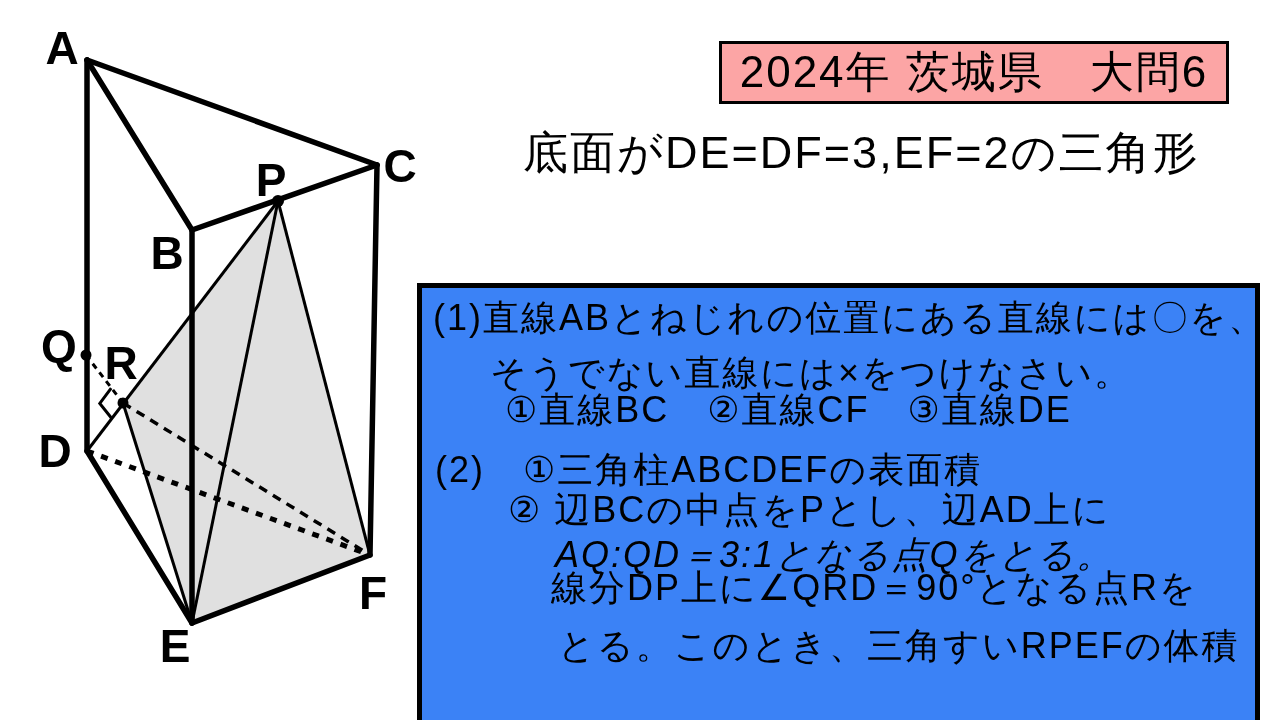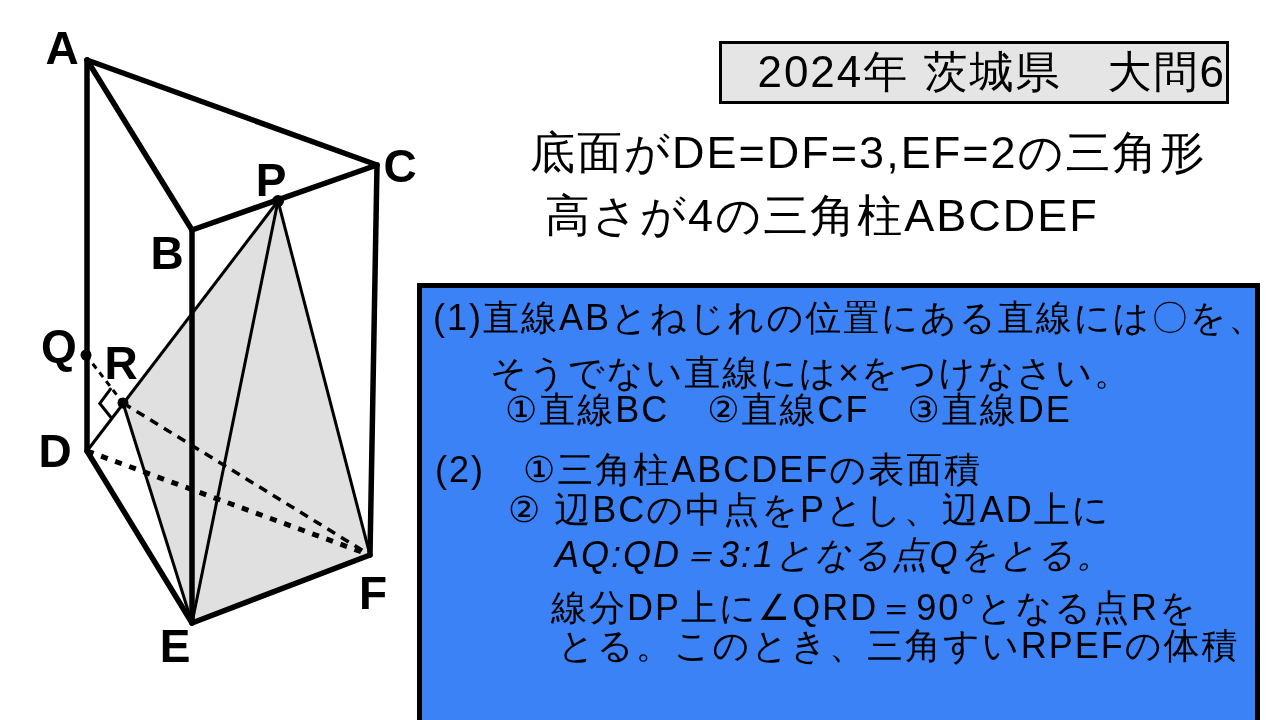--- a/index.html
+++ b/index.html
@@ -11,50 +11,49 @@
     position:relative;
   }
   .stage{position:absolute;left:0;top:0;width:1280px;height:720px;}
 
   
   .diagram{position:absolute;left:0;top:0;}
 
   
   .title-box{
     position:absolute;left:719px;top:41px;width:510px;height:63px;
-    box-sizing:border-box;border:3px solid #000;background:#e5e5e5;
-    display:flex;align-items:center;justify-content:flex-end;
+    box-sizing:border-box;border:3px solid #000;background:#fca5a5;
+    display:flex;align-items:center;justify-content:center;
     font-size:44px;font-weight:500;letter-spacing:2px;white-space:nowrap;
   }
 
   
   .statement-line{
     position:absolute;font-size:45px;letter-spacing:2px;white-space:nowrap;
     line-height:50px;
-    margin-left:7px;
   }
   .statement-line.s1{left:523px;top:128px;}
   .statement-line.s2{left:538px;top:191px;}
 
   
   .question-box{
     position:absolute;left:417px;top:283px;width:843px;height:457px;
     box-sizing:border-box;border:5px solid #000;background:#3b82f6;
   }
   .q-line{
     position:absolute;font-size:36px;line-height:40px;
     letter-spacing:2px;white-space:nowrap;
   }
   .q-line.l0{left:11px;top:10px;}
   .q-line.l1{left:68px;top:56px;margin-top:9px;}
   .q-line.l2{left:83px;top:102px;}
   .q-line.l3{left:13px;top:162px;}
   .q-line.l4{left:86px;top:202px;}
   .q-line.l5{left:133px;top:247px;font-style:italic;}
-  .q-line.l6{left:129px;top:300px;}
+  .q-line.l6{left:129px;top:280px;}
   .q-line.l7{left:136px;top:338px;}
 
   .vlabel{
     font-family:"Liberation Sans","DejaVu Sans",sans-serif;
     font-size:46px;font-weight:bold;
   }
 </style>
 </head>
 <body>
 
@@ -101,21 +100,20 @@
     <text class="vlabel" x="271" y="196" text-anchor="middle">P</text>
     <text class="vlabel" x="59" y="362" text-anchor="middle">Q</text>
     <text class="vlabel" x="121" y="379" text-anchor="middle">R</text>
   </svg>
 
   <div class="title-box">
     <span>2024年 茨城県　大問6</span>
   </div>
 
   <div class="statement-line s1">底面がDE=DF=3,EF=2の三角形</div>
-  <div class="statement-line s2">高さが4の三角柱ABCDEF</div>
 
   <div class="question-box">
     <div class="q-line l0">(1)直線ABとねじれの位置にある直線には〇を、</div>
     <div class="q-line l1">そうでない直線には×をつけなさい。</div>
     <div class="q-line l2">①直線BC　②直線CF　③直線DE</div>
     <div class="q-line l3">(2)　①三角柱ABCDEFの表面積</div>
     <div class="q-line l4">② 辺BCの中点をPとし、辺AD上に</div>
     <div class="q-line l5">AQ:QD＝3:1となる点Qをとる。</div>
     <div class="q-line l6">線分DP上に∠QRD＝90°となる点Rを</div>
     <div class="q-line l7">とる。このとき、三角すいRPEFの体積</div>

